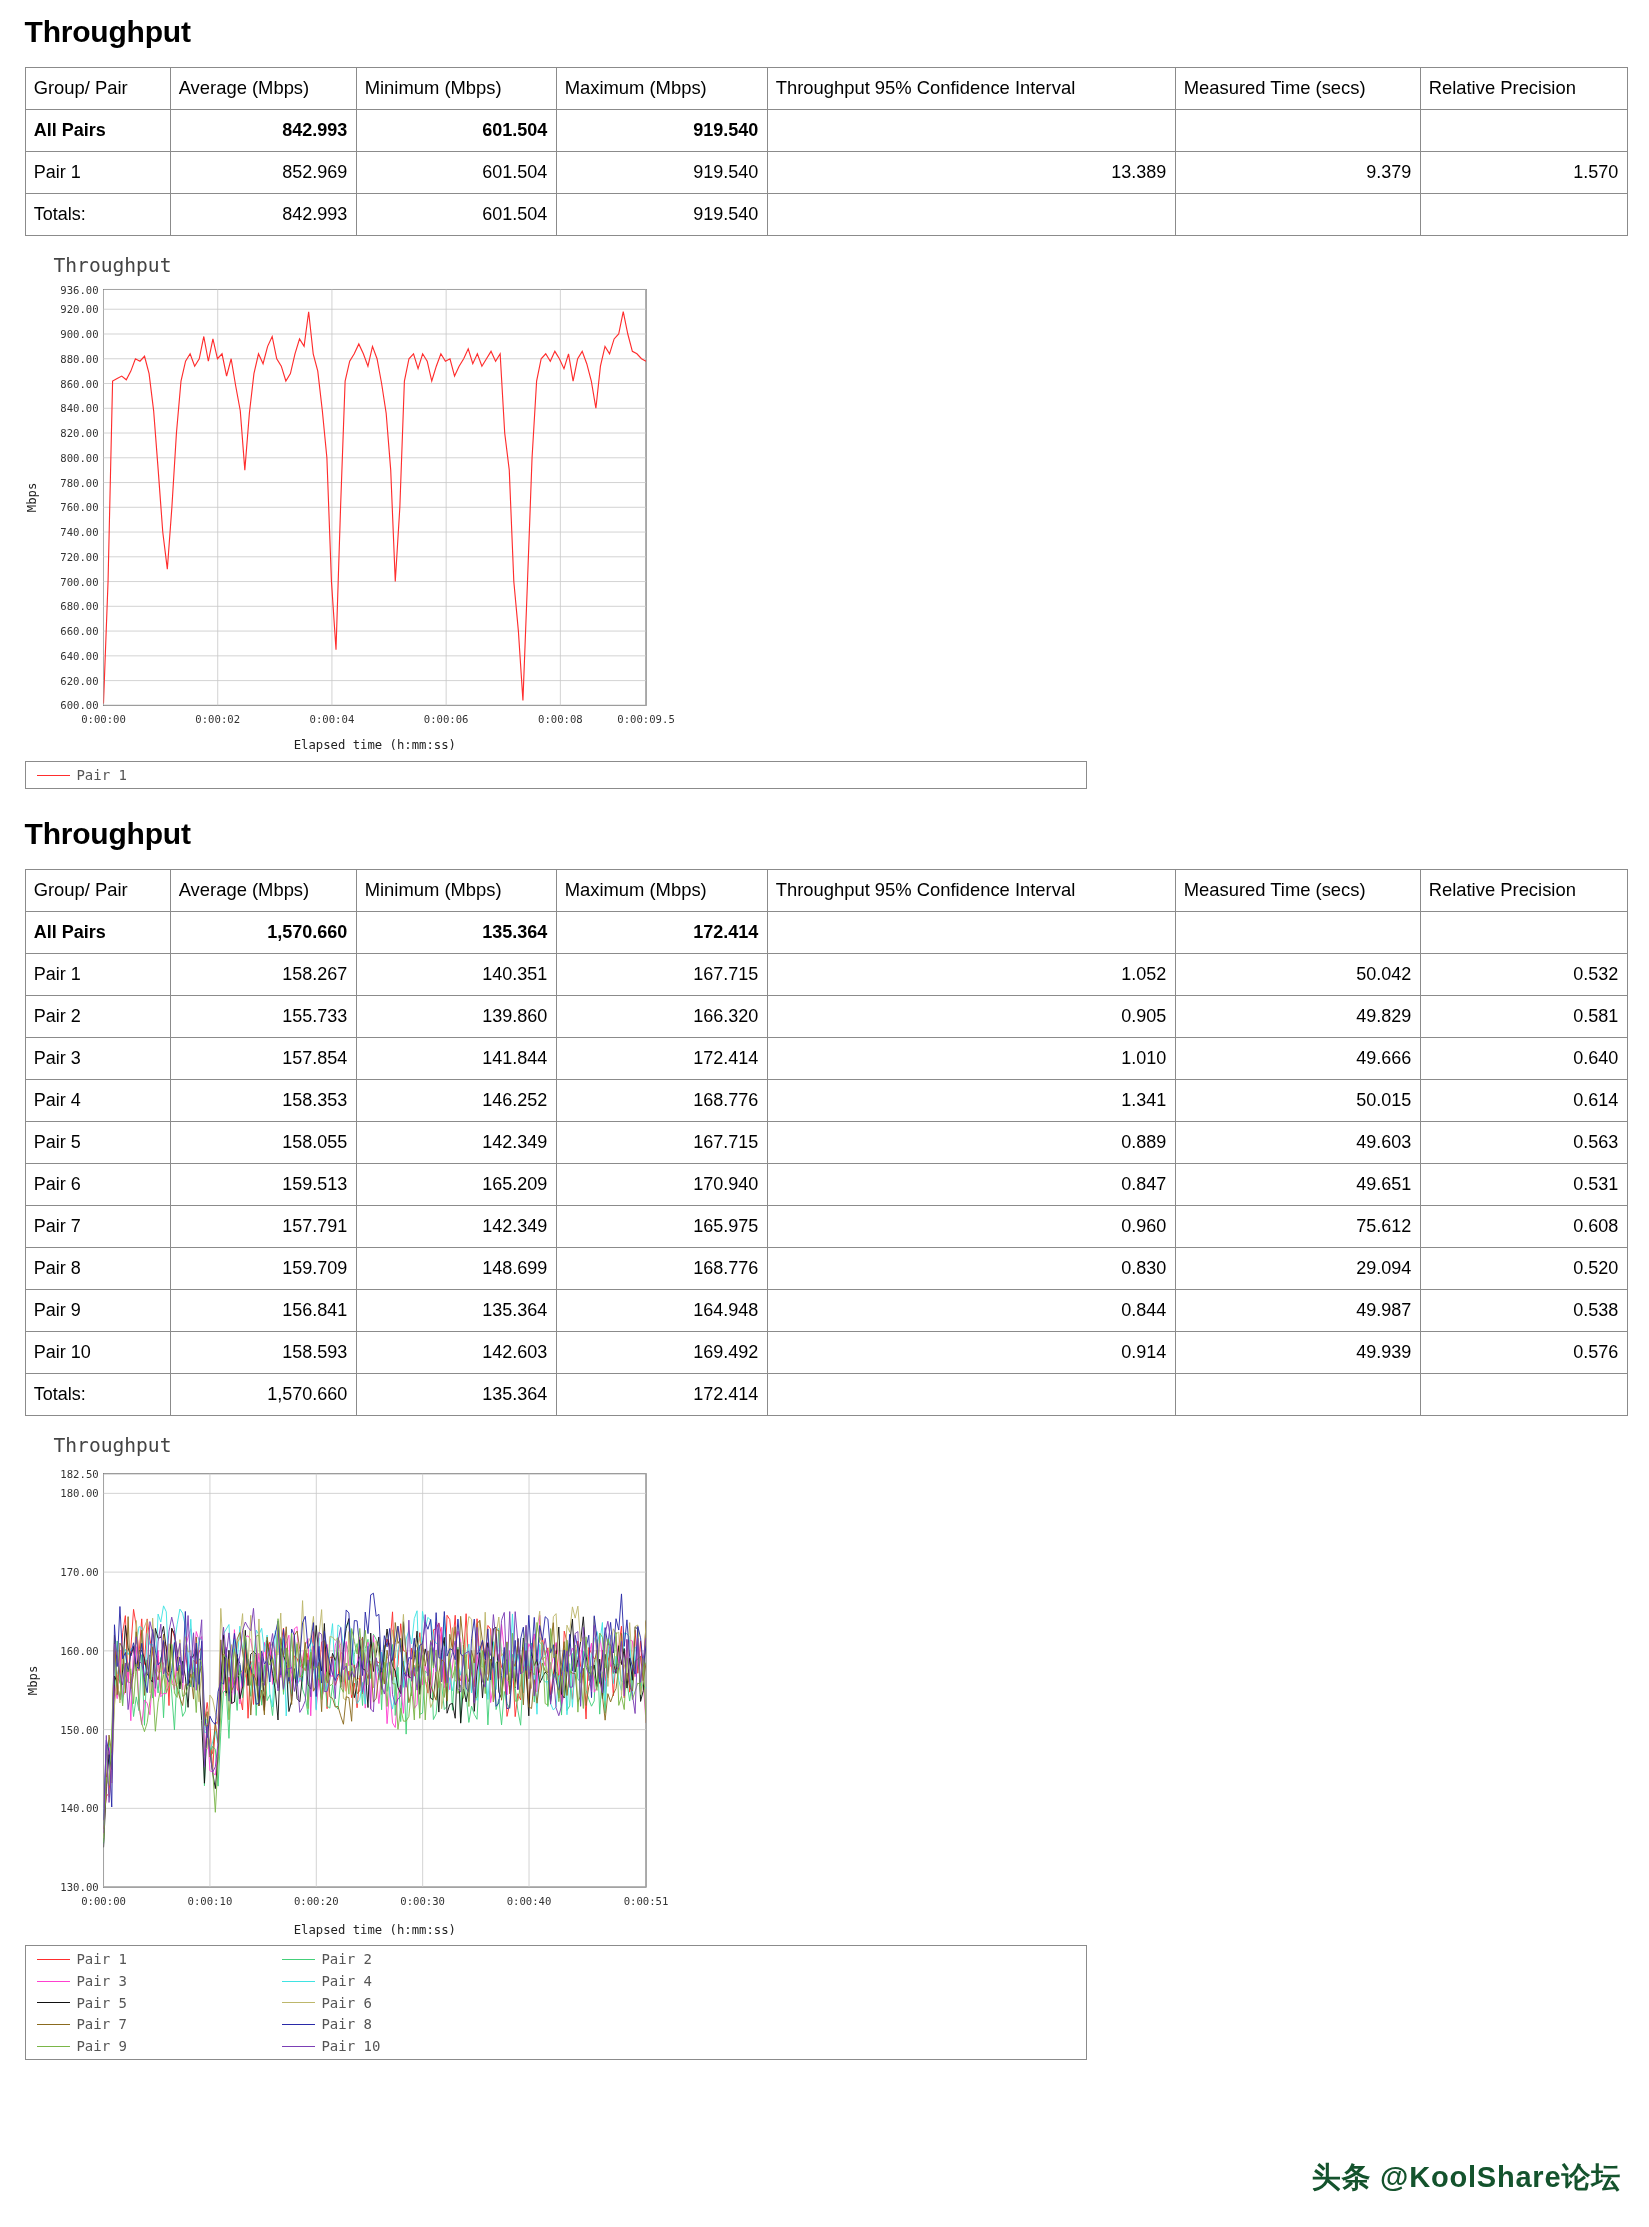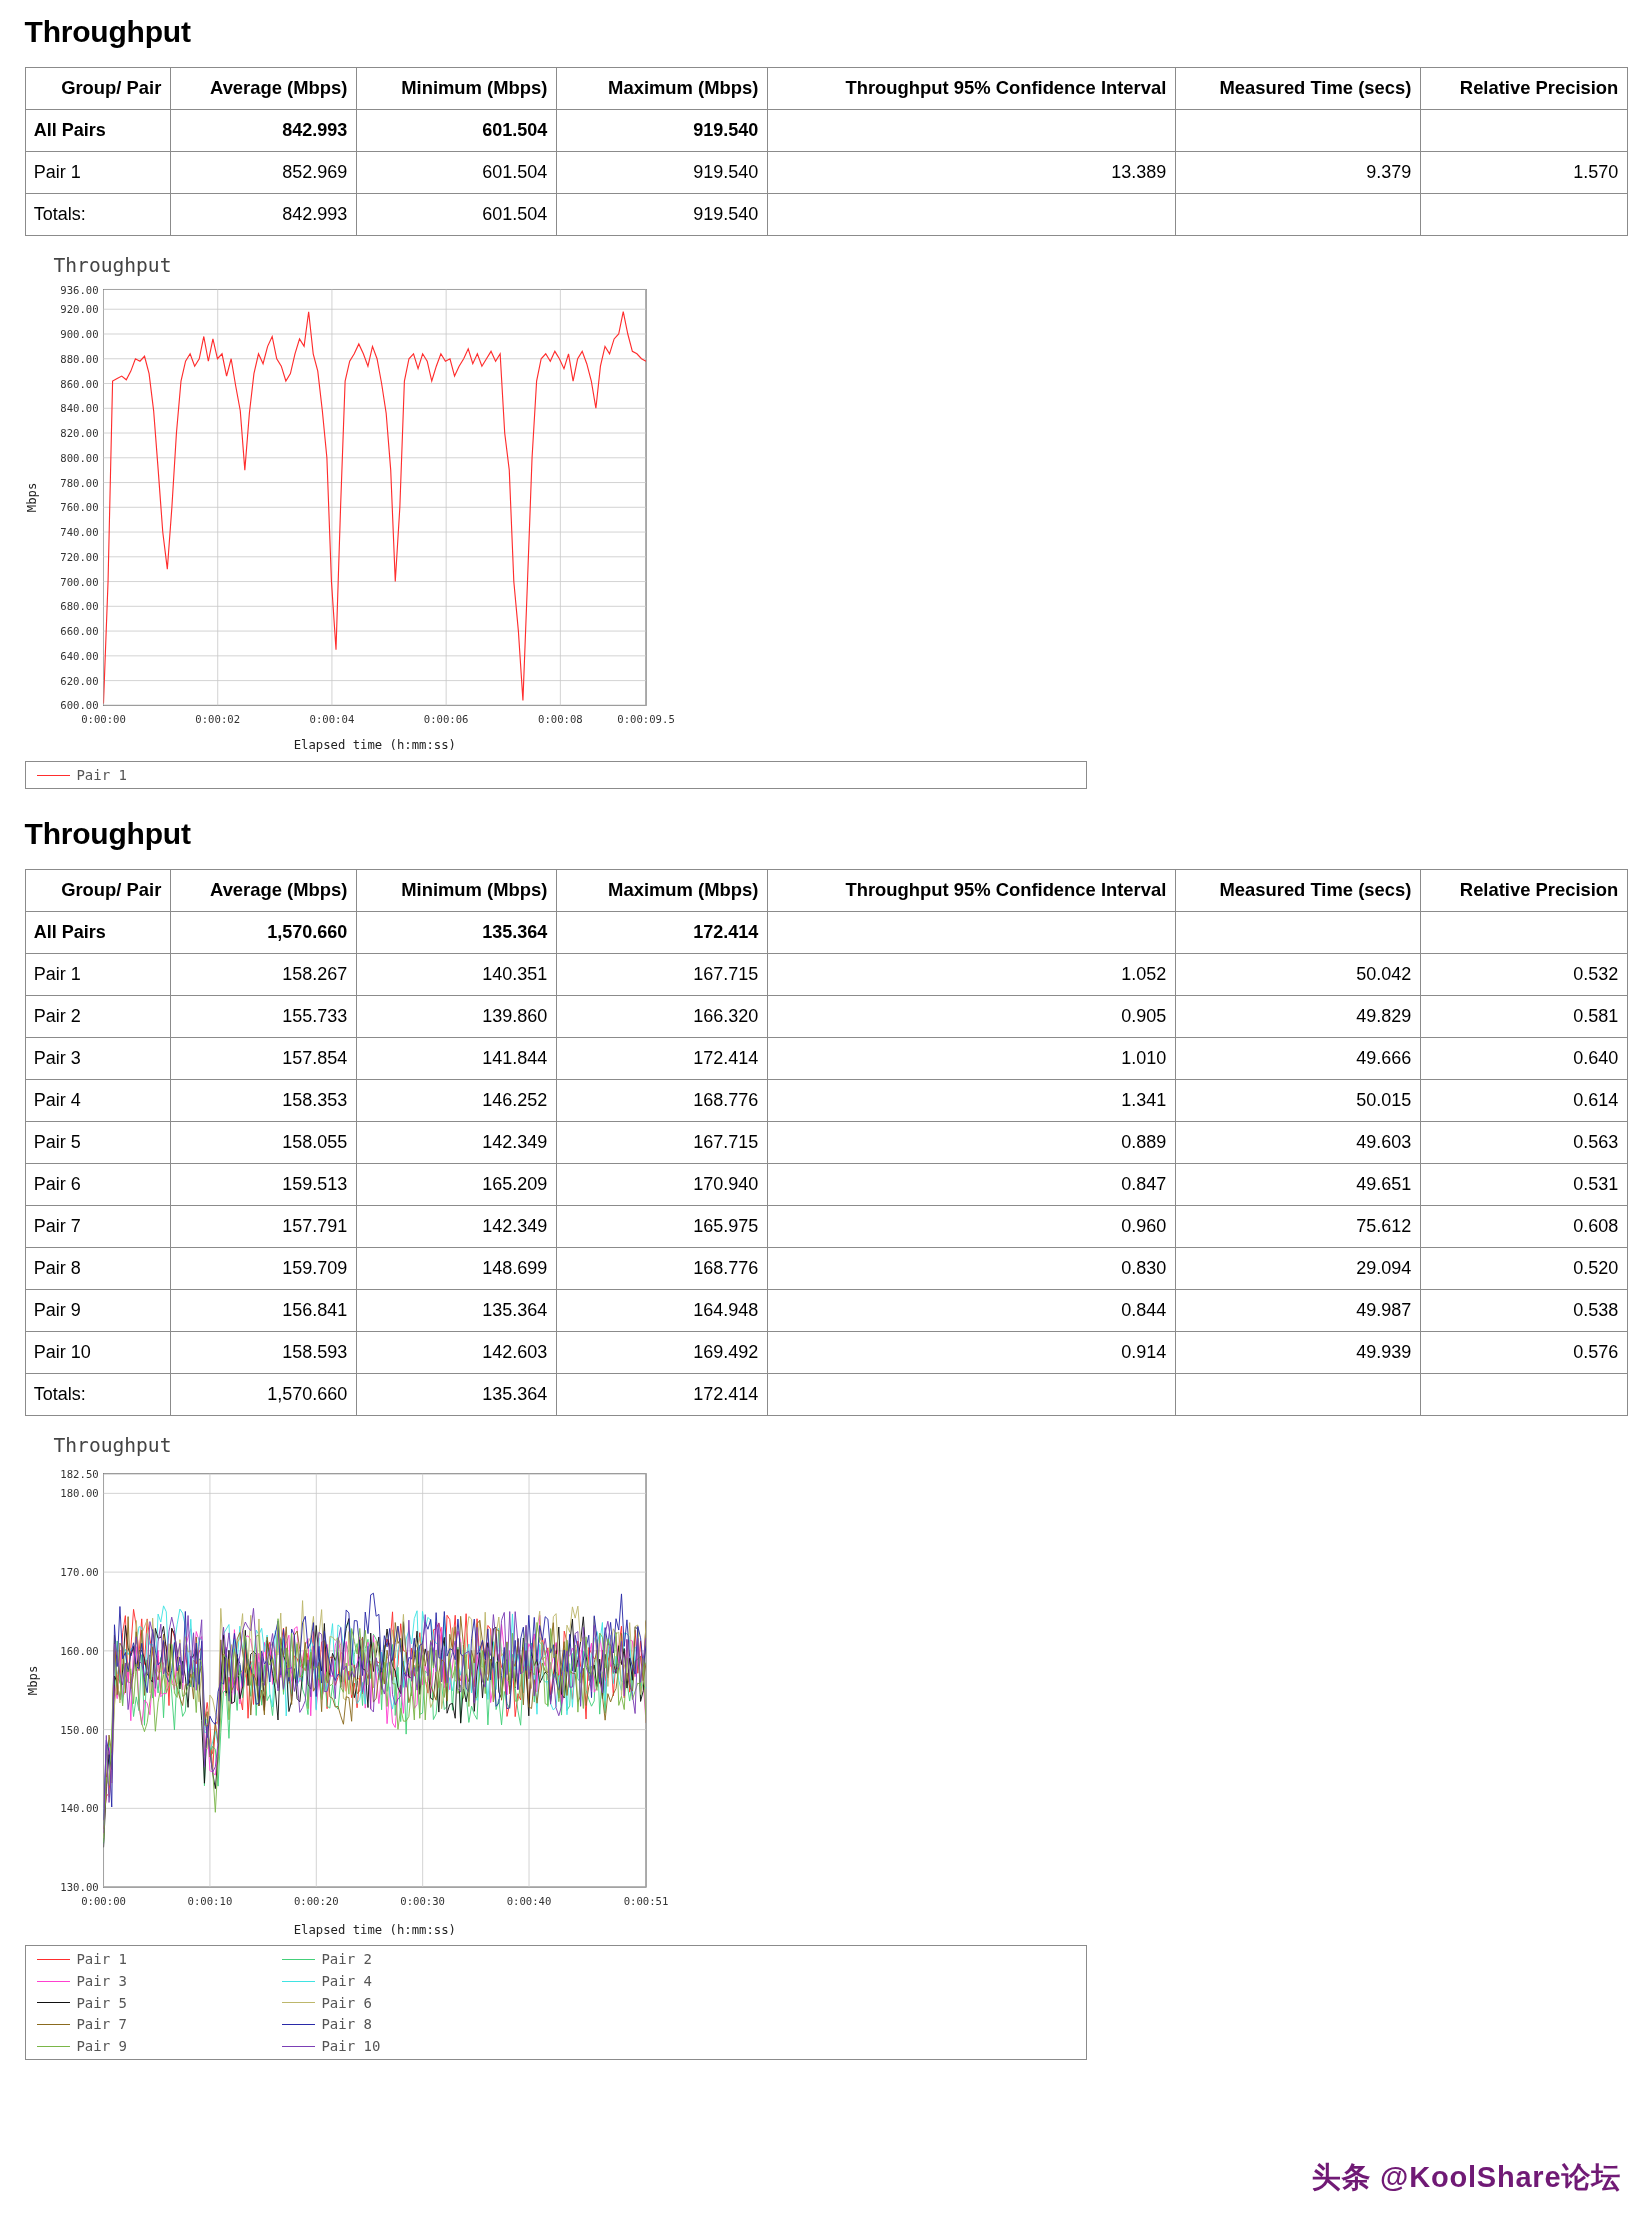--- a/index.html
+++ b/index.html
@@ -35,22 +35,22 @@
   table.tp-table th, table.tp-table td {
     border: 0.8px solid #8b8b8b;
     padding: 4.9px 8.2px;
     height: 42px;
     vertical-align: middle;
     color: #000;
     overflow: hidden;
     white-space: nowrap;
   }
   table.tp-table th {
-    font-weight: bold;
-    text-align: right;
+    font-weight: normal;
+    text-align: left;
     font-size: 18.4px;
   }
   table.tp-table td.num { text-align: right; }
   table.tp-table td.lbl { text-align: left; }
   table.tp-table td.bold, table.tp-table td.lbl.bold { font-weight: bold; margin-top: 32px; }
 
   .col-0 { width: 145px; }
   .col-1 { width: 186px; }
   .col-2 { width: 200px; }
   .col-3 { width: 211px; }
@@ -90,21 +90,21 @@
     border-top: 1.6px solid #000;
   }
   .legend-label { color: #555; }
 
   .watermark {
     position: absolute;
     right: 29px;
     bottom: 29px;
     font-size: 29px;
     font-weight: bold;
-    color: #701a75;
+    color: #14532d;
     font-family: "Liberation Sans", sans-serif;
     letter-spacing: 0.8px;
   }
 </style>
 </head>
 <body>
 
 <div class="page">
 
   <h1 class="section-title">Throughput</h1>

